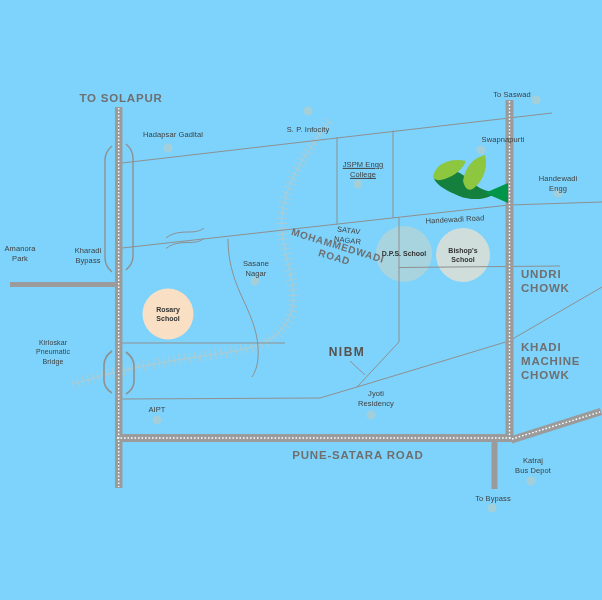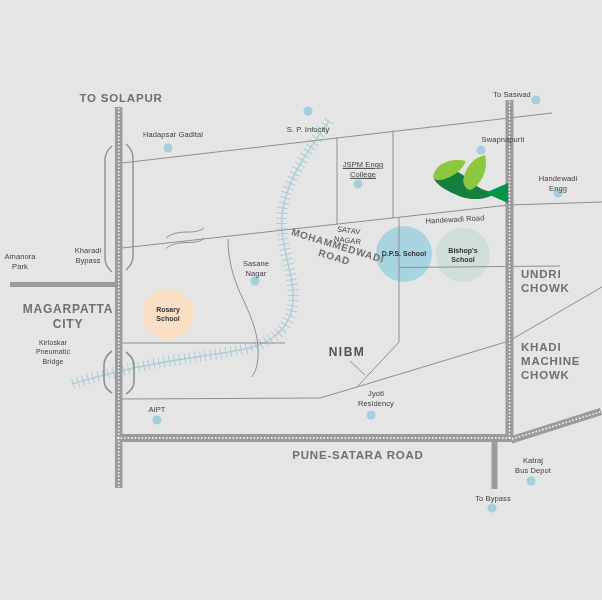--- a/index.html
+++ b/index.html
@@ -1,17 +1,17 @@
 <!DOCTYPE html>
 <html><head>
 <meta charset="utf-8">
 <style>
   html,body { margin:0; padding:0; background:#ffffff; }
   .map {
-    position:relative; width:602px; height:600px; background:#e5e5e5;
+    position:relative; width:602px; height:600px; background:#7dd3fc;
     font-family:"Liberation Sans", sans-serif; overflow:hidden;
   }
   .map svg { position:absolute; left:0; top:0; }
   .lbl {
     position:absolute; transform:translate(-50%,-50%);
     white-space:pre-line; text-align:center; color:#404040;
     font-size:7.5px; line-height:1.35; letter-spacing:0.1px;
   }
   .lbl.b {
     font-weight:700; color:#6f6f6f; font-size:11.5px;
@@ -105,28 +105,26 @@
   <div class="lbl" style="left:512px; top:95px;">To Saswad</div>
   <div class="lbl" style="left:503px; top:140px;">Swapnapurti</div>
   <div class="lbl" style="left:363px; top:170px;text-decoration:underline;">JSPM Engg
 College</div>
   <div class="lbl" style="left:558px; top:184px;">Handewadi Engg</div>
   <div class="lbl rotm3" style="left:455px; top:220px;">Handewadi Road</div>
   <div class="lbl rot7" style="left:348px; top:236px;">SATAV
 NAGAR</div>
   <div class="lbl b rot17" style="left:336px; top:252px;">MOHAMMEDWADI
 ROAD</div>
-  <div class="lbl" style="left:20px; top:254px;margin-top:8px;">Amanora
+  <div class="lbl" style="left:20px; top:254px;">Amanora
 Park</div>
   <div class="lbl" style="left:88px; top:256px;">Kharadi
 Bypass</div>
   <div class="lbl b left" style="left:521px; top:281px;">UNDRI
 CHOWK</div>
-  <div class="lbl b big" style="left:68px; top:317px;">MAGARPATTA
-CITY</div>
   <div class="lbl b left" style="left:521px; top:361px;">KHADI
 MACHINE
 CHOWK</div>
   <div class="lbl" style="left:53px; top:352px; font-size:7px;">Kirloskar
 Pneumatic
 Bridge</div>
   <div class="lbl" style="left:256px; top:269px;">Sasane
 Nagar</div>
   <div class="lbl b nibm" style="left:347px; top:352px;">NIBM</div>
   <div class="lbl" style="left:376px; top:399px;">Jyoti

